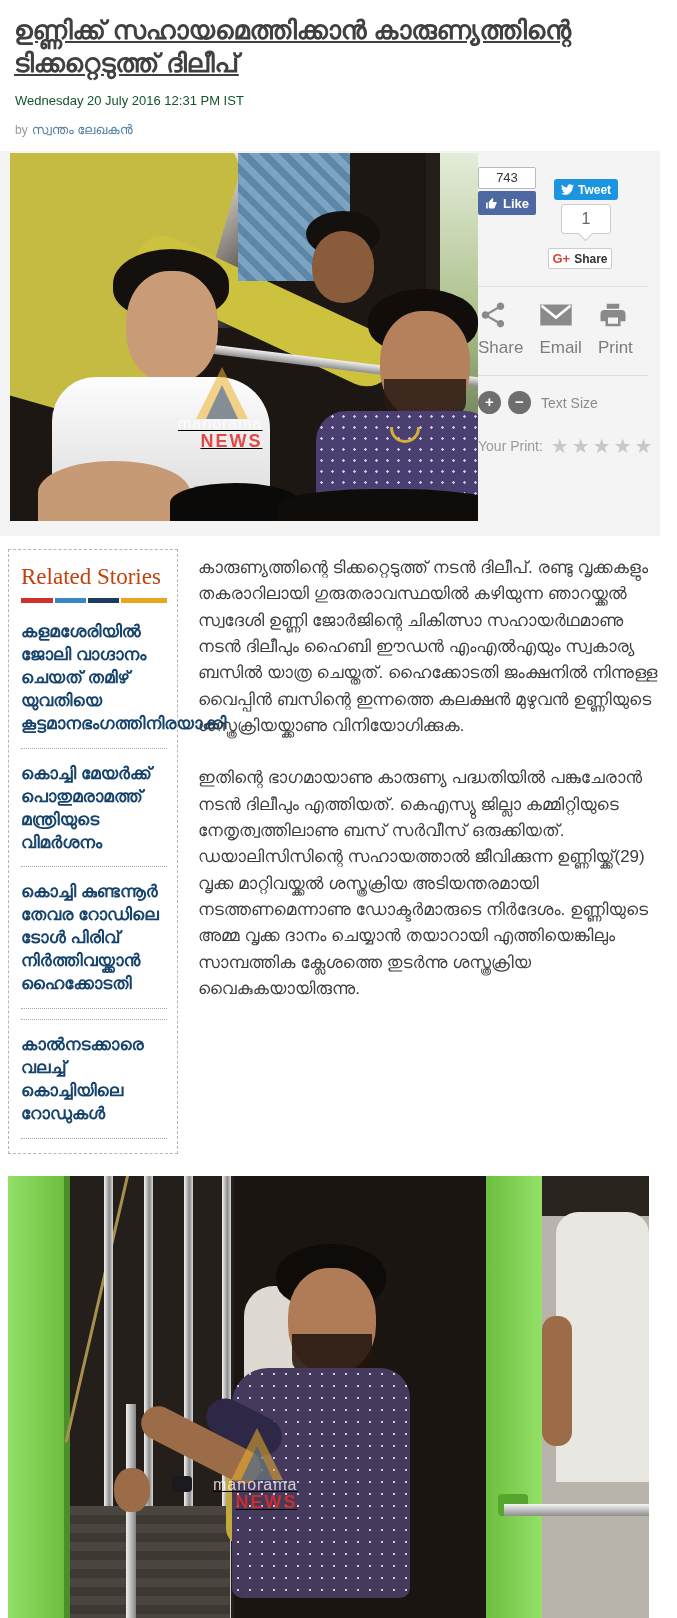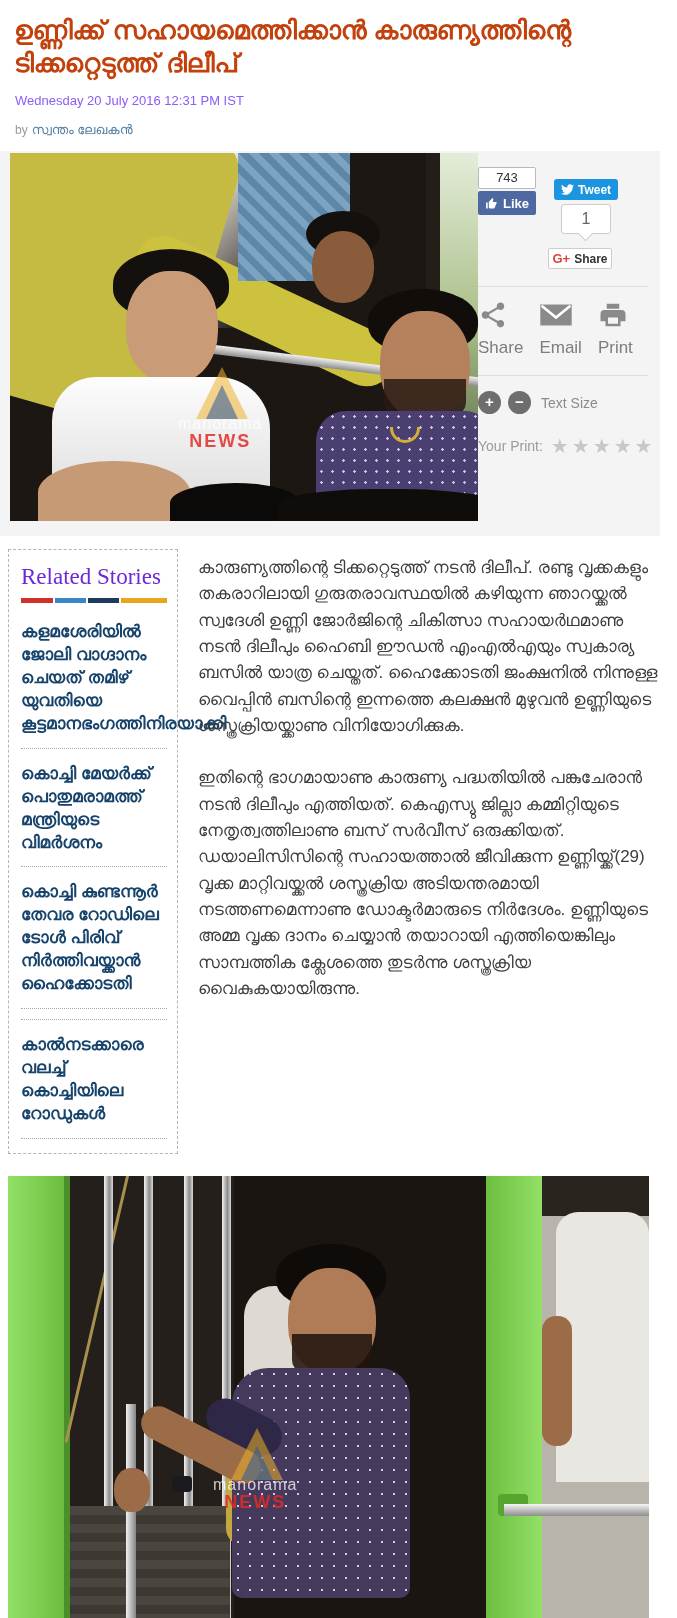--- a/index.html
+++ b/index.html
@@ -1,21 +1,21 @@
 <!DOCTYPE html>
 <html><head>
 <meta charset="utf-8">
 <style>
   * { margin:0; padding:0; box-sizing:border-box; }
   body { background:#fff; font-family:"Liberation Sans", sans-serif; width:677px; }
   .page { width:677px; position:relative; }
 
   
-  .headline { font-size:26px; font-weight:bold; color:#c2410c; line-height:1.25; padding:14px 14px 0 14px; letter-spacing:-0.2px; }
-  .dateline { font-size:13px; color:#8b5cf6; padding:14px 14px 0 15px; }
+  .headline { font-size:26px; font-weight:bold; color:#404040; line-height:1.25; padding:14px 14px 0 14px; letter-spacing:-0.2px;text-decoration:underline; }
+  .dateline { font-size:13px; color:#14532d; padding:14px 14px 0 15px; }
   .byline { font-size:12px; color:#9a9a9a; padding:14px 14px 0 15px; }
   .byline a { color:#537ea2; text-decoration:none; font-size:13px; margin-left:4px; }
 
   
   .media-band { background:#f4f4f4; margin:13px 17px 0 0; padding:2px 0 15px 10px; display:flex; }
   .photo-top { width:468px; height:368px; position:relative; overflow:hidden; background:#1c1713; flex:none; }
 
   .social { flex:1; padding:14px 0 0 0; }
   .sns-row { display:flex; gap:18px; }
   .fb { width:58px; }
@@ -33,36 +33,36 @@
   .share-item svg { display:block; }
   .textsize-row { display:flex; align-items:center; gap:7px; margin-top:15px; }
   .circle-btn { width:23px; height:23px; border-radius:50%; background:#6e6e6e; color:#fff; font-size:15px; line-height:22px; text-align:center; cursor:pointer; font-weight:bold; }
   .textsize-label { font-size:14px; color:#8a8a8a; margin-left:3px; }
   .rating-row { margin-top:20px; display:flex; align-items:center; gap:8px; font-size:14px; color:#9a9a9a; }
   .stars { color:#c8c8c8; font-size:20px; letter-spacing:3px; cursor:pointer; }
 
   
   .content { display:flex; padding:0 0 0 8px; margin-top:13px; align-items:flex-start; }
   .related { width:170px; flex:none; border:1px dashed #b5b5b5; padding:14px 10px 4px 12px; }
-  .related-heading { font-family:"Liberation Serif", serif; font-size:23px; color:#6d28d9; }
+  .related-heading { font-family:"Liberation Serif", serif; font-size:23px; color:#c2410c; }
   .underline-bar { display:flex; gap:2px; margin:8px 0 14px; height:5px; }
   .underline-bar i { display:block; height:5px; }
   .ub-red { width:32px; background:#d0312d; }
   .ub-blue { width:31px; background:#3a87c8; }
   .ub-navy { width:31px; background:#1d3a5f; }
   .ub-yellow { flex:1; background:#e9a51c; }
   .related-item { display:block; color:#16436b; font-size:17px; font-weight:bold; line-height:1.35; text-decoration:none; padding:4px 0 12px; cursor:pointer; }
   .related-sep { border:none; border-top:1px dotted #a9a9a9; margin:0 0 10px; }
   .article { flex:1; padding:6px 16px 0 20px; }
   .article p { font-size:17px; color:#3d3d3d; line-height:1.55; margin-bottom:26px; text-align:left; }
 
   
   .shape { position:absolute; }
   .photo-bottom { width:641px; height:503px; position:relative; overflow:hidden; background:#241f1a; margin:22px 0 0 8px; }
-  .wm { position:absolute; text-align:center; z-index:9; }
+  .wm { position:absolute; text-align:right; z-index:9;text-decoration:underline; }
   .wm-tri { width:0; height:0; border-left:26px solid transparent; border-right:26px solid transparent; border-bottom:52px solid rgba(236,176,44,.55); position:absolute; }
   .wm-tri2 { width:0; height:0; border-left:16px solid transparent; border-right:16px solid transparent; border-bottom:34px solid rgba(40,90,160,.55); position:absolute; }
   .wm-brand { color:rgba(255,255,255,.75); font-size:16px; letter-spacing:1px; }
   .wm-news { color:rgba(226,44,38,.85); font-size:18px; font-weight:bold; letter-spacing:2px; line-height:.95; }
 
   
   .pt-light { left:0; top:0; width:235px; height:175px; background:linear-gradient(135deg,#fff 0%,#eae6dc 55%,rgba(234,230,220,0) 100%); }
   .pt-winR { left:428px; top:0; width:40px; height:310px; background:linear-gradient(#e4ecd9 0%,#aabf88 55%,#5d6e4a 100%); }
   .pt-pillarR { left:416px; top:0; width:14px; height:368px; background:#241e18; }
   .pt-yellow { left:-35px; top:-45px; width:235px; height:305px; background:#c5bb43; border-radius:36px; transform:rotate(16deg); }

